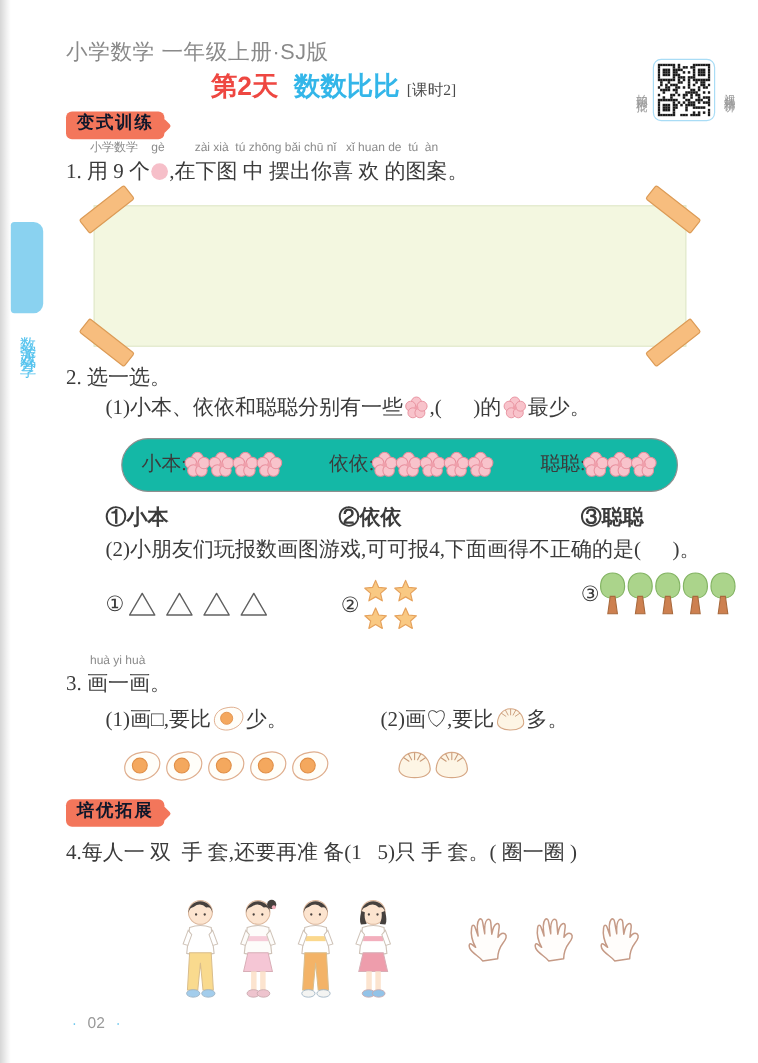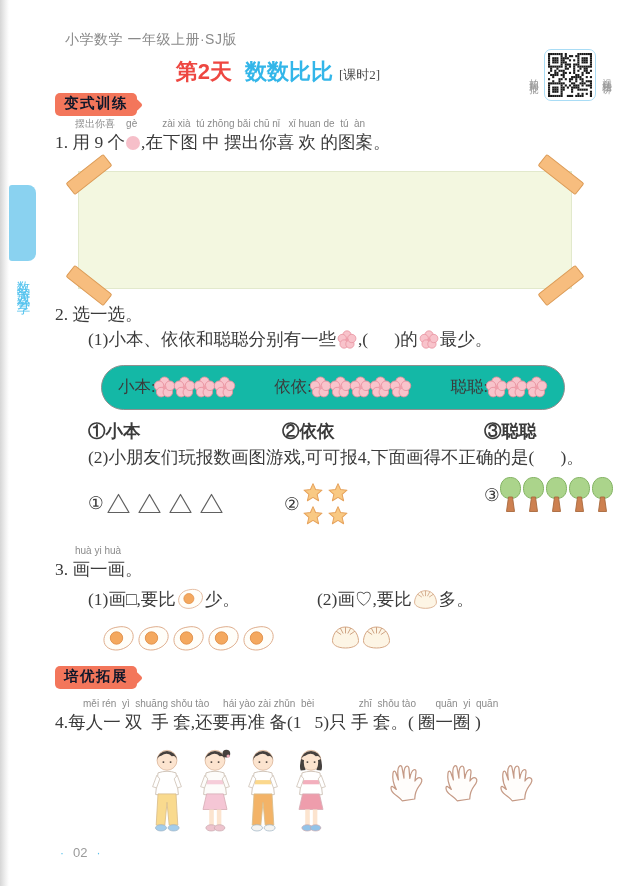--- a/index.html
+++ b/index.html
@@ -1,19 +1,19 @@
 <!DOCTYPE html>
 <html><head>
 <meta charset="utf-8">
 <style>
   html,body{margin:0;padding:0;}
   body{width:632px;height:886px;background:#fff;font-family:"Liberation Serif",serif;color:#3b3b3b;}
   .page{position:relative;width:632px;height:886px;background:#ffffff;overflow:hidden;}
   .edge{position:absolute;left:0;top:0;width:9px;height:100%;background:linear-gradient(90deg,#d6d6d6,#f2f2f2 65%,#ffffff);}
-  .header{position:absolute;left:65px;top:31px;font-family:"Liberation Sans",sans-serif;font-size:14px;color:#8a8a8a;letter-spacing:.5px;}
+  .header{position:absolute;left:55px;top:31px;font-family:"Liberation Sans",sans-serif;font-size:18px;color:#8a8a8a;letter-spacing:.5px;}
   .title-row{position:absolute;left:0;top:57px;width:556px;text-align:center;white-space:pre;}
   .t-day{font-family:"Liberation Sans",sans-serif;font-weight:bold;font-size:22px;color:#ee4741;}
   .t-topic{font-family:"Liberation Sans",sans-serif;font-weight:bold;font-size:22px;color:#33b6e9;margin-left:13px;}
   .t-lesson{font-size:13px;color:#4a4a4a;margin-left:6px;}
   .qr-wrap{position:absolute;left:527px;top:49px;display:flex;align-items:center;gap:4px;}
   .qr-label{writing-mode:vertical-rl;text-orientation:upright;font-family:"Liberation Sans",sans-serif;font-size:9.5px;color:#9b9b9b;letter-spacing:2px;}
   .qr-box{width:50px;height:50px;border:1.5px solid #a9dcf5;border-radius:7px;background:#fff;display:flex;align-items:center;justify-content:center;}
   .badge{position:absolute;left:55px;background:#f3765b;color:#0f172a;font-family:"Liberation Sans",sans-serif;font-weight:bold;font-size:14.5px;padding:2px 9px 4px;border-radius:5px;letter-spacing:1.5px;line-height:1.2;}
   .badge::after{content:"";position:absolute;right:-4px;top:50%;width:9px;height:9px;background:#f3765b;transform:translateY(-50%) rotate(45deg);border-radius:2px;}
   .b1{top:93px;}  .b2{top:666px;}
@@ -303,21 +303,21 @@
           <rect x="33.6" y="42.0" width="2.1" height="2.1" fill="#1a1a1a"></rect>
           <rect x="42.0" y="42.0" width="2.1" height="2.1" fill="#1a1a1a"></rect>
         </svg>
       </span>
     <span class="qr-label">视频精讲</span>
   </div>
 
   <div class="badge b1">变式训练</div>
 
   <div class="q1">
-    <div class="pinyin">摆出你喜    gè         zài xià  tú zhōng bǎi chū nǐ   xǐ huan de  tú  àn</div>
+    <div class="pinyin">小学数学    gè         zài xià  tú zhōng bǎi chū nǐ   xǐ huan de  tú  àn</div>
     <div class="qtext"><span>1. 用 9 个</span><span class="pink-dot"></span><span>,在下图 中 摆出你喜 欢 的图案。</span></div>
   </div>
 
   <div class="board">
     <span class="tape tl"></span>
     <span class="tape tr"></span>
     <span class="tape bl"></span>
     <span class="tape br"></span>
   </div>
 
@@ -618,21 +618,20 @@
               <path d="M23.5 6.5 L19.2 9.4"></path>
             </g>
           </svg>
         </div>
     </div>
   </div>
 
   <div class="badge b2">培优拓展</div>
 
   <div class="q4">
-    <div class="pinyin">měi rén  yì  shuāng shǒu tào     hái yào zài zhǔn  bèi                zhī  shǒu tào       quān  yi  quān</div>
     <div class="qtext">4.每人一 双  手 套,还要再准 备(1   5)只 手 套。( 圈一圈 )</div>
     <div class="kids-row" id="kids">
         <svg width="48" height="95" viewBox="0 0 40 78">
           <circle cx="20" cy="13" r="8.3" fill="#fce4cf" stroke="#dcb79c" stroke-width="0.7"></circle>
           <path d="M11.7 13.5 A8.3 8.3 0 0 1 28.3 13.5 Q27.5 8.5 24 9.6 Q20 5.8 15.2 9.3 Q12.3 9.8 11.7 13.5 Z" fill="#46413e"></path>
           <circle cx="17" cy="14.5" r="0.8" fill="#4a423e"></circle>
           <circle cx="23" cy="14.5" r="0.8" fill="#4a423e"></circle>
           <path d="M12.5 23.5 Q20 20.8 27.5 23.5 L29.5 41.5 Q20 44 10.5 41.5 Z" fill="#ffffff" stroke="#cfc3b8" stroke-width="0.8"></path>
           <path d="M11.5 25.5 L8 35 L11.3 36 L14 28.5 Z" fill="#ffffff" stroke="#cfc3b8" stroke-width="0.7"></path>
           <path d="M28.5 25.5 L32 35 L28.7 36 L26 28.5 Z" fill="#ffffff" stroke="#cfc3b8" stroke-width="0.7"></path>

